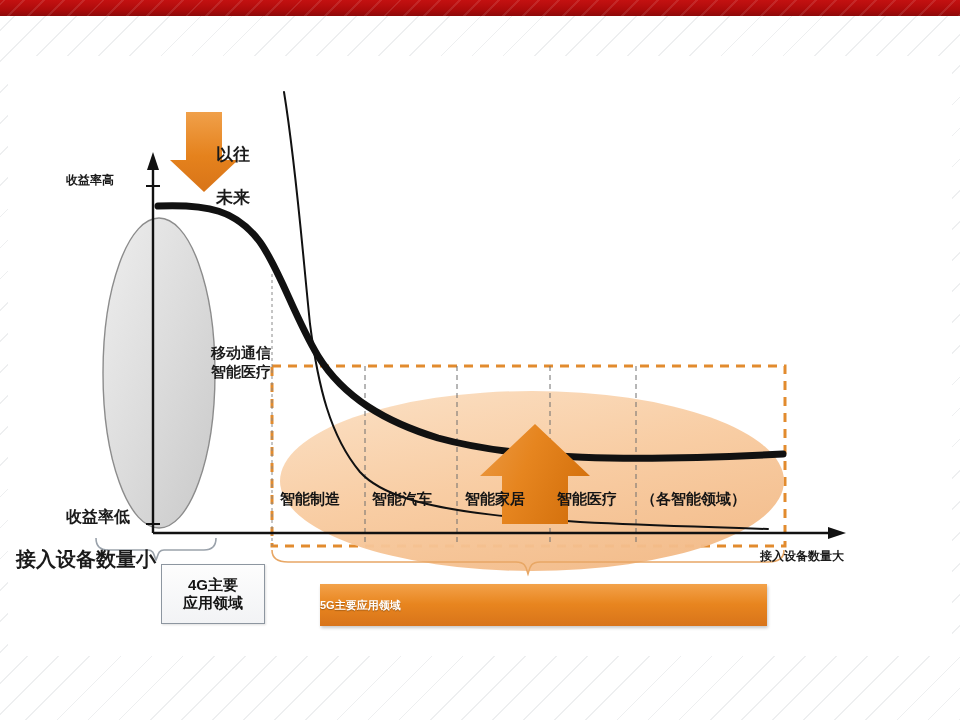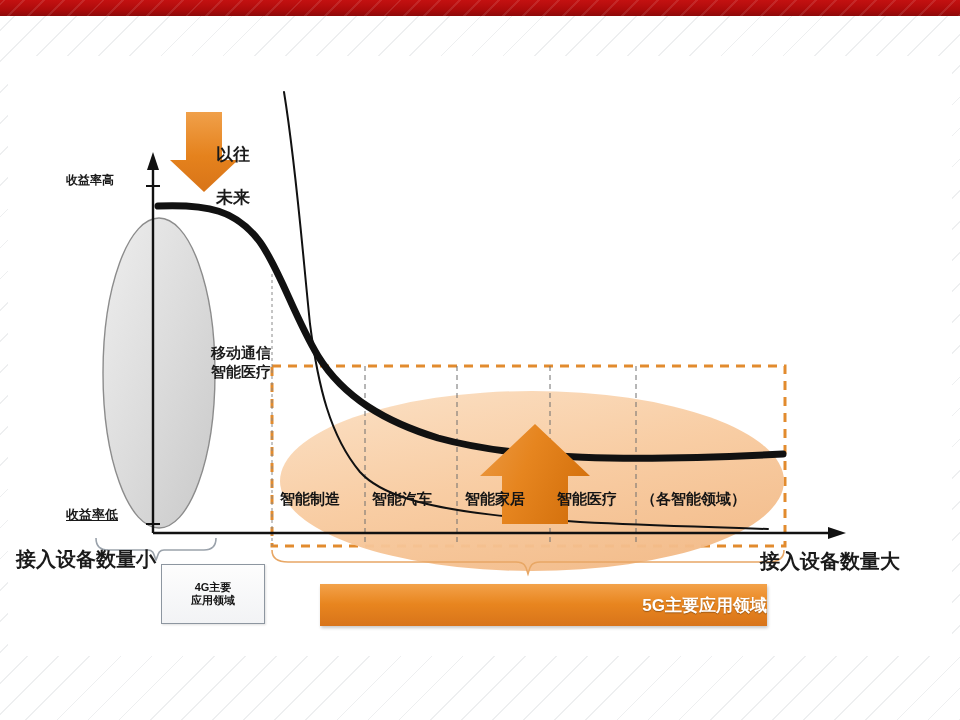--- a/index.html
+++ b/index.html
@@ -56,23 +56,23 @@
 
   
   .lbl {
     position: absolute;
     font-weight: bold;
     color: #1a1a1a;
     white-space: nowrap;
     line-height: 1.12;
   }
   #lbl-y-high { left: 58px;  top: 118px; font-size: 12px; }
-  #lbl-y-low  { left: 58px;  top: 452px; font-size: 13px; text-decoration: underline; }
+  #lbl-y-low  { left: 58px;  top: 452px; font-size: 16px; }
   #lbl-x-small{ left: 8px;   top: 492px; font-size: 20px; }
-  #lbl-x-large{ left: 752px; top: 494px; font-size: 20px; }
+  #lbl-x-large{ left: 752px; top: 494px; font-size: 12px; }
   #lbl-past   { left: 208px; top: 72px;  font-size: 17px; margin-top: 17px; }
   #lbl-future { left: 208px; top: 132px; font-size: 17px; }
 
   #ellipse-text {
     position: absolute; left: 151px; top: 288px; width: 112px;
     text-align: right; font-size: 15px; font-weight: bold; color: #1c1c1c;
     line-height: 1.25;
   }
 
   
@@ -81,31 +81,31 @@
     font-size: 15px; font-weight: bold; color: #151515;
     white-space: nowrap;
   }
 
   
   #box-4g {
     position: absolute; left: 153px; top: 508px; width: 104px; height: 60px;
     border: 1.5px solid #8d96a0;
     background: linear-gradient(180deg,#fdfdfd 0%, #f2f3f5 100%);
     display: flex; align-items: center; justify-content: center;
-    text-align: center; font-size: 11px; font-weight: bold; color: #141414;
+    text-align: center; font-size: 15px; font-weight: bold; color: #141414;
     line-height: 1.22;
     box-shadow: 1px 1px 2px rgba(0,0,0,0.13);
   }
 
   
   #box-5g {
     position: absolute; left: 312px; top: 528px; width: 447px; height: 42px;
     background: linear-gradient(180deg,#f3a24a 0%, #e8851f 48%, #d8741a 100%);
-    display: flex; align-items: center; justify-content: flex-end;
-    color: #ffffff; font-size: 17px; font-weight: bold;
+    display: flex; align-items: center; justify-content: flex-start;
+    color: #ffffff; font-size: 11px; font-weight: bold;
     text-shadow: 0 1px 1px rgba(0,0,0,.3);
     box-shadow: 1px 2px 3px rgba(0,0,0,0.22);
   }
 </style>
 </head>
 <body>
 
 <div id="slide">
 
   <div id="top-bar"></div>

